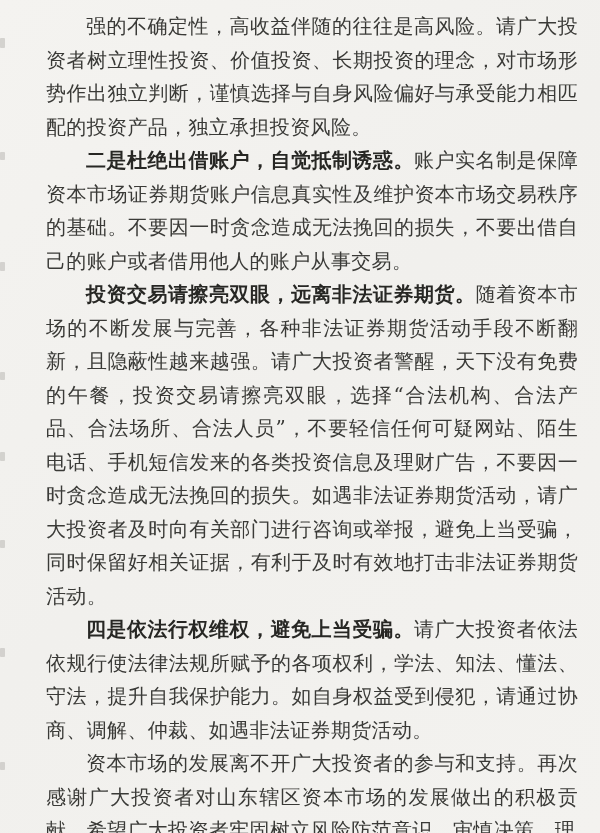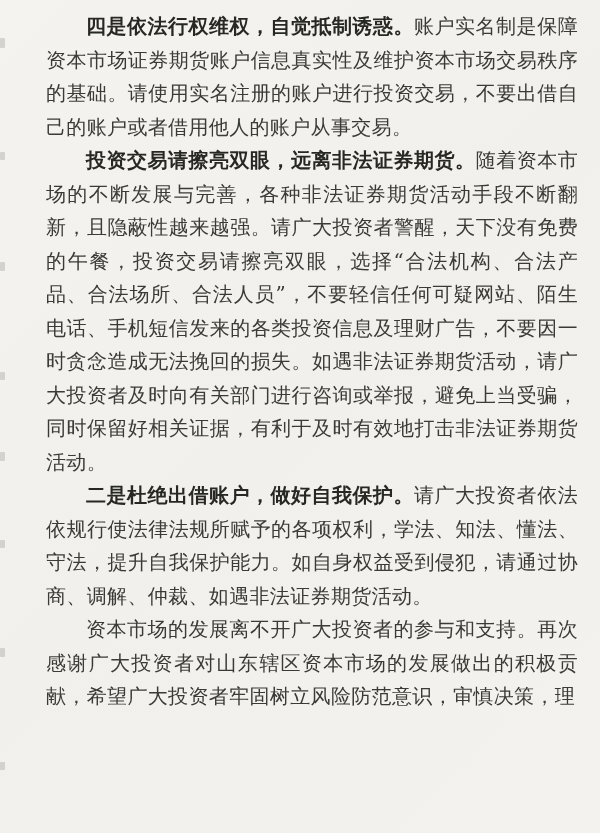--- a/index.html
+++ b/index.html
@@ -67,23 +67,24 @@
   <div class="speck s2"></div>
   <div class="speck s3"></div>
   <div class="speck s4"></div>
   <div class="speck s5"></div>
   <div class="speck s6"></div>
   <div class="speck s7"></div>
   <div class="speck s8"></div>
 
   <div class="text-block">
 
+    <p class="para"><span class="lead"></span><span>强的不确定性，高收益伴随的往往是高风险。请广大投资者树立理性投资、价值投资、长期投资的理念，对市场形势作出独立判断，谨慎选择与自身风险偏好与承受能力相匹配的投资产品，独立承担投资风险。</span></p>
 
-    <p class="para"><span class="lead">四是依法行权维权，自觉抵制诱惑。</span><span>账户实名制是保障资本市场证券期货账户信息真实性及维护资本市场交易秩序的基础。请使用实名注册的账户进行投资交易，不要出借自己的账户或者借用他人的账户从事交易。</span></p>
+    <p class="para"><span class="lead">二是杜绝出借账户，自觉抵制诱惑。</span><span>账户实名制是保障资本市场证券期货账户信息真实性及维护资本市场交易秩序的基础。不要因一时贪念造成无法挽回的损失，不要出借自己的账户或者借用他人的账户从事交易。</span></p>
 
     <p class="para"><span class="lead">投资交易请擦亮双眼，远离非法证券期货。</span><span>随着资本市场的不断发展与完善，各种非法证券期货活动手段不断翻新，且隐蔽性越来越强。请广大投资者警醒，天下没有免费的午餐，投资交易请擦亮双眼，选择“合法机构、合法产品、合法场所、合法人员”，不要轻信任何可疑网站、陌生电话、手机短信发来的各类投资信息及理财广告，不要因一时贪念造成无法挽回的损失。如遇非法证券期货活动，请广大投资者及时向有关部门进行咨询或举报，避免上当受骗，同时保留好相关证据，有利于及时有效地打击非法证券期货活动。</span></p>
 
-    <p class="para"><span class="lead">二是杜绝出借账户，做好自我保护。</span><span>请广大投资者依法依规行使法律法规所赋予的各项权利，学法、知法、懂法、守法，提升自我保护能力。如自身权益受到侵犯，请通过协商、调解、仲裁、如遇非法证券期货活动。</span></p>
+    <p class="para"><span class="lead">四是依法行权维权，避免上当受骗。</span><span>请广大投资者依法依规行使法律法规所赋予的各项权利，学法、知法、懂法、守法，提升自我保护能力。如自身权益受到侵犯，请通过协商、调解、仲裁、如遇非法证券期货活动。</span></p>
 
     <p class="para"><span class="lead"></span><span>资本市场的发展离不开广大投资者的参与和支持。再次感谢广大投资者对山东辖区资本市场的发展做出的积极贡献，希望广大投资者牢固树立风险防范意识，审慎决策，理</span></p>
 
   </div>
 </div>
 
 </body></html>

